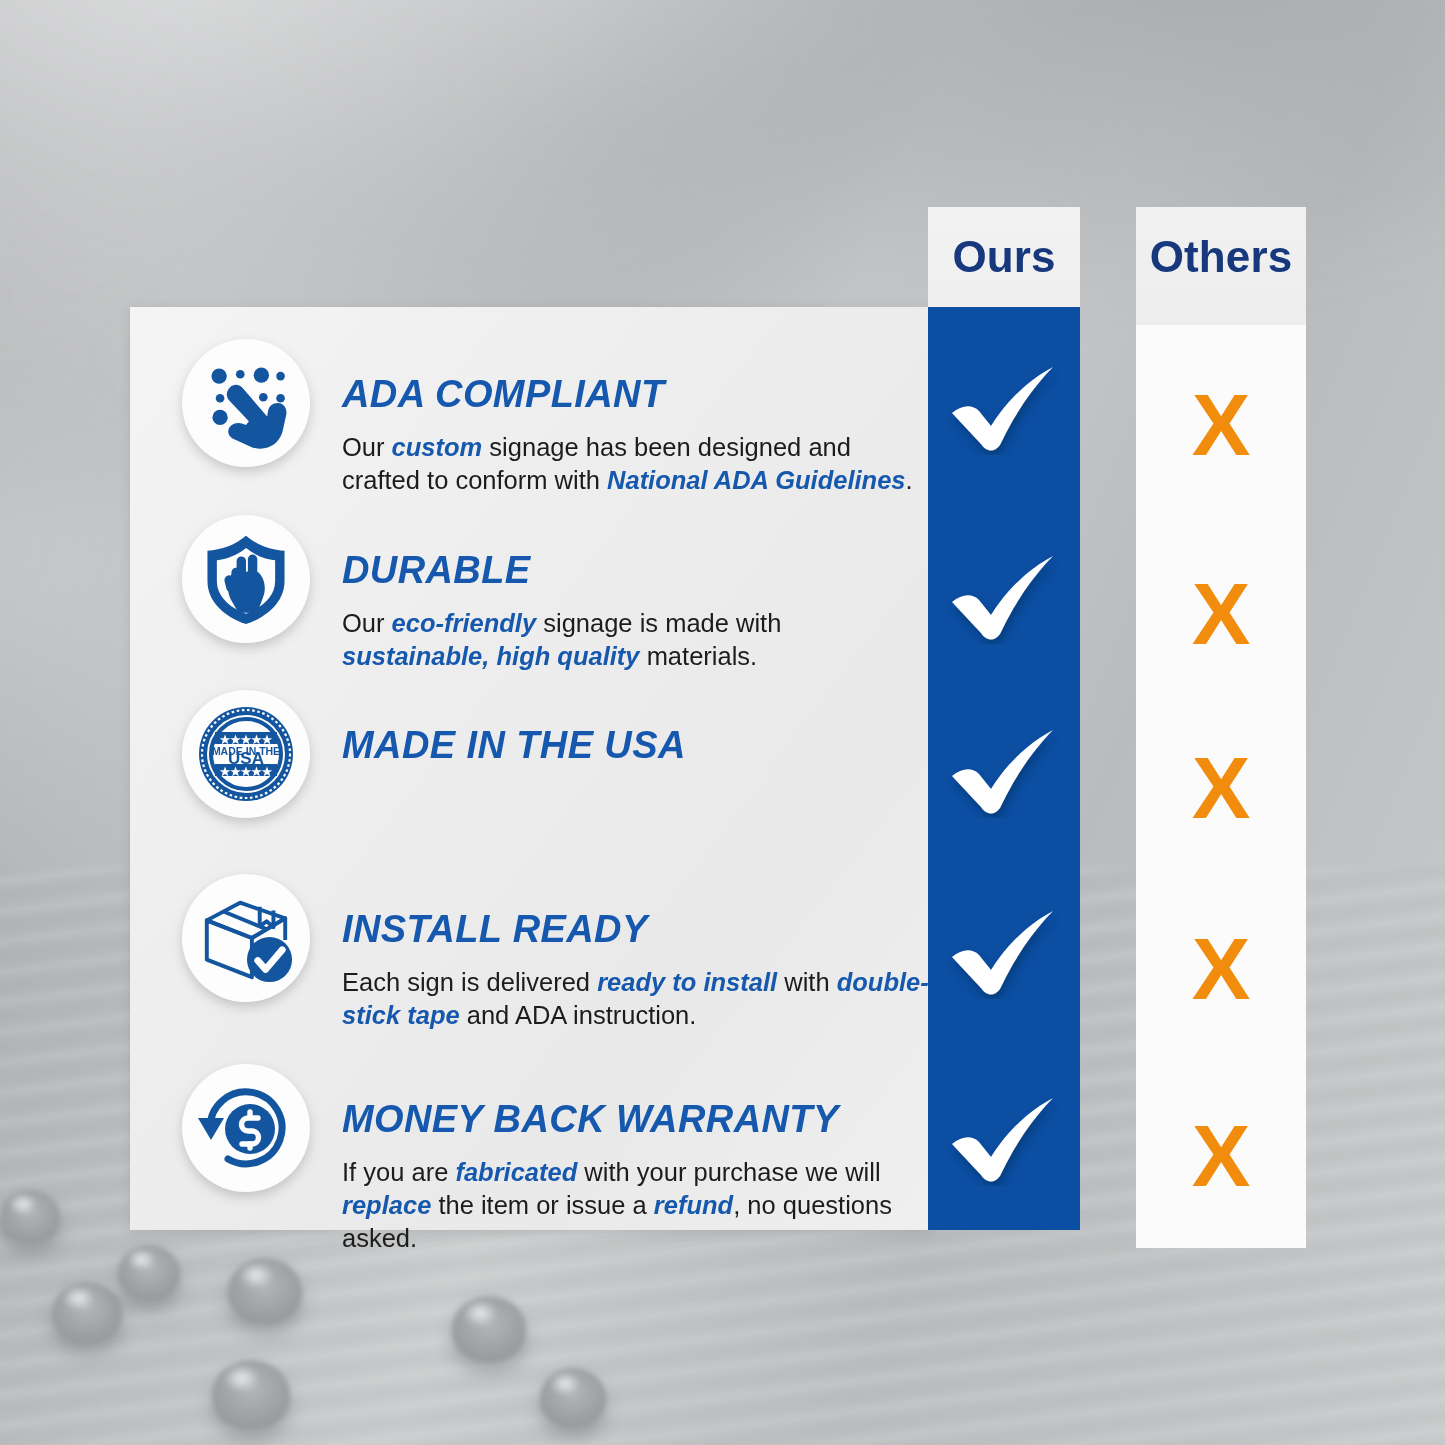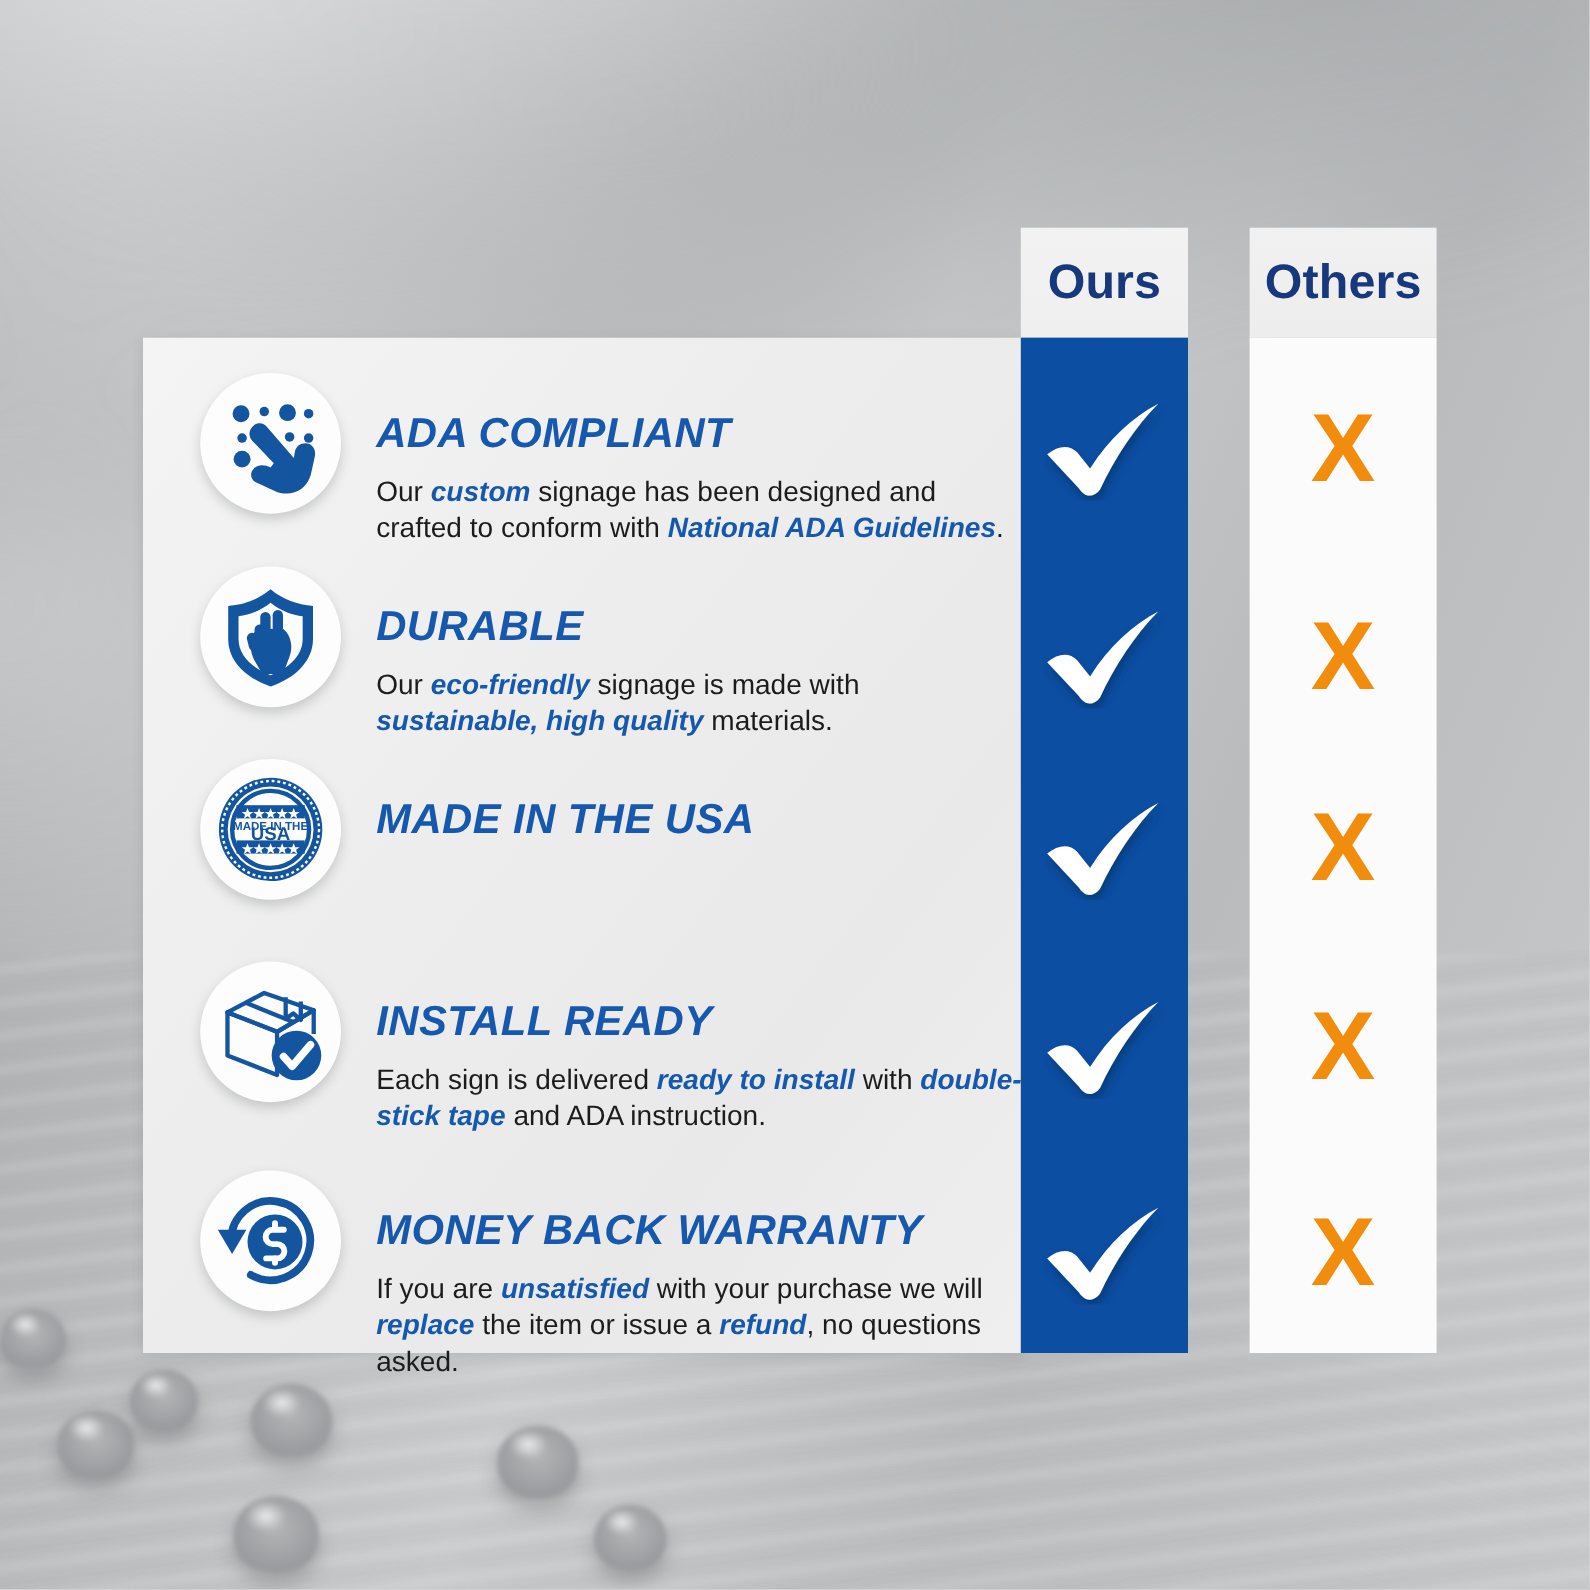--- a/index.html
+++ b/index.html
@@ -80,21 +80,21 @@
     background: linear-gradient(180deg,#f2f2f2 0%, #efefef 100%);
   }
   #ours-col .col-body {
     height: 923px;
     background: #0b4ea2;
     display: flex;
     flex-direction: column;
   }
   #others-col { left: 1136px; top: 207px; width: 170px; }
   #others-col .col-head {
-    height: 100px;
+    height: 118px;
     line-height: 100px;
     font-size: 44px;
     background: linear-gradient(180deg,#f1f1f1 0%, #ededed 100%);
   }
   #others-col .col-body {
     height: 923px;
     background: #fbfbfb;
     display: flex;
     flex-direction: column;
   }
@@ -385,20 +385,20 @@
               <g stroke="#ffffff" stroke-width="5.4" fill="none" stroke-linecap="round">
                 <path d="M62 40 H52 a6.5 6.5 0 0 0 0 13 h4 a6.5 6.5 0 0 1 0 13 H46"></path>
                 <path d="M54 34 V38"></path>
                 <path d="M54 66 V70"></path>
               </g>
             </svg>
           </div>
         </div>
         <div class="row-text">
           <div class="row-title">MONEY BACK WARRANTY</div>
-          <div class="row-desc">If you are <b>unsatisfied</b> with your purchase we will <b>replace</b> the item or issue a <b>refund</b>, no questions asked.</div>
+          <div class="row-desc">If you are <b>fabricated</b> with your purchase we will <b>replace</b> the item or issue a <b>refund</b>, no questions asked.</div>
         </div>
       </div>
 
     </div>
   </div>
 
 </div>
 
 </body></html>

